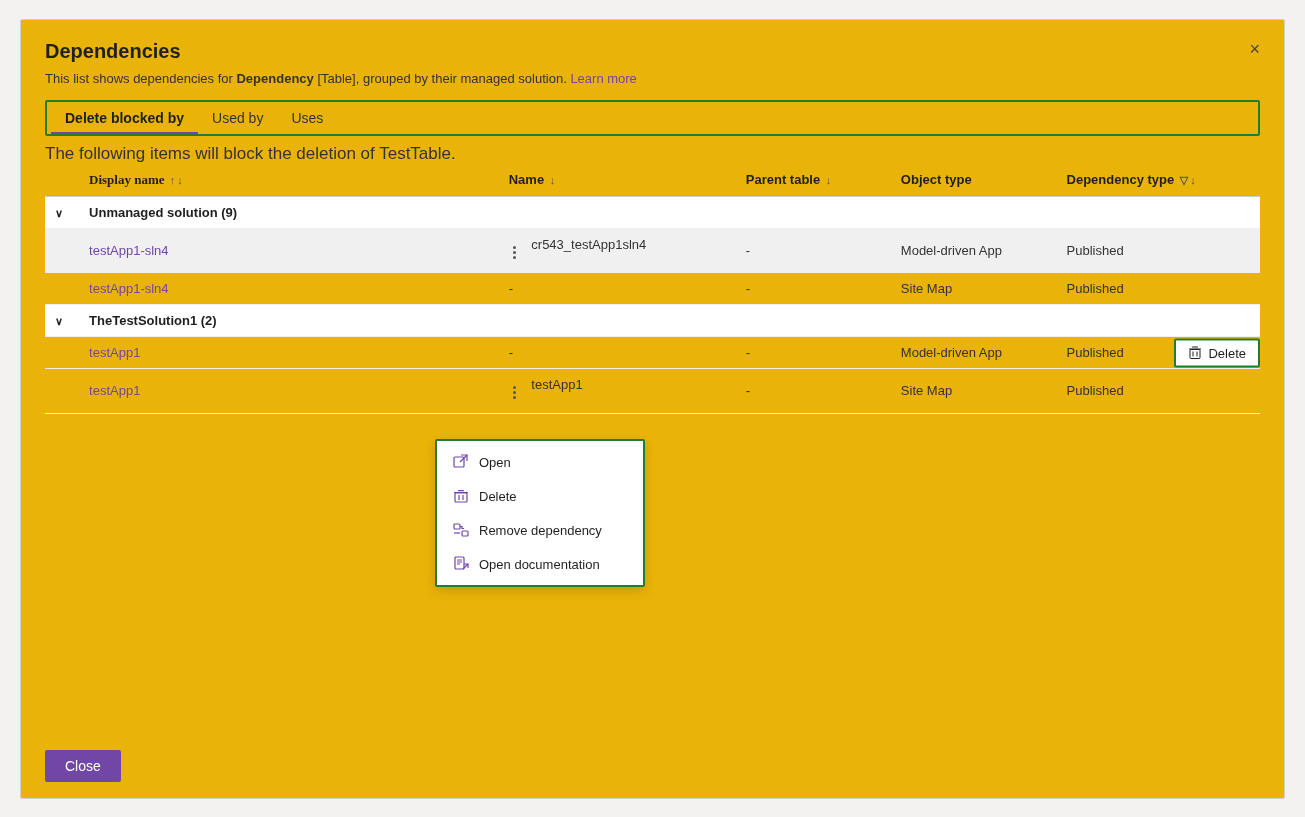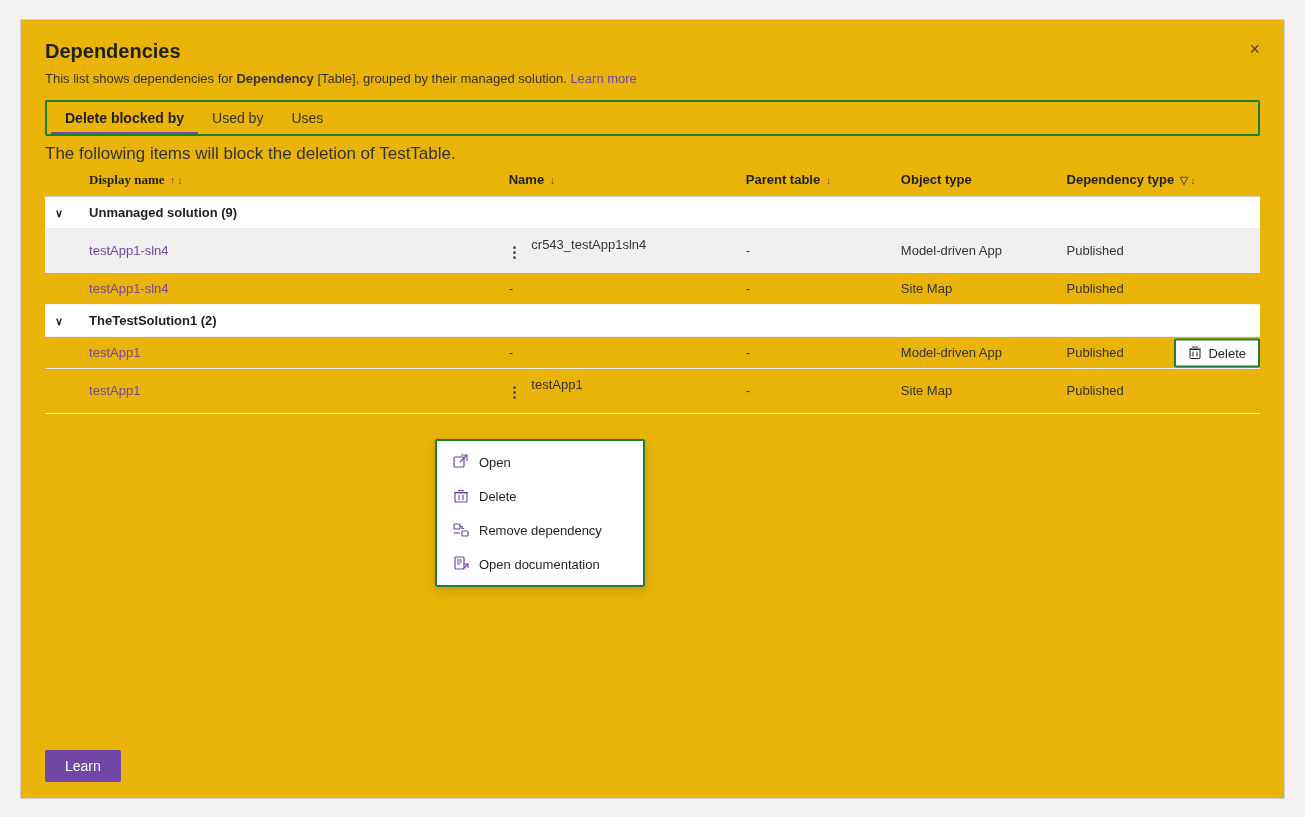--- a/index.html
+++ b/index.html
@@ -398,15 +398,15 @@
             <line x1="15" y1="8" x2="10" y2="13" stroke="#7047a4" stroke-width="1.2"></line>
           </svg>
         </span>
         <span>Open documentation</span>
       </div>
     </div>
 
   </div>
 
   <div class="dialog-footer">
-    <button class="close-btn">Learn</button>
+    <button class="close-btn">Close</button>
   </div>
 </div>
 
 </body></html>

